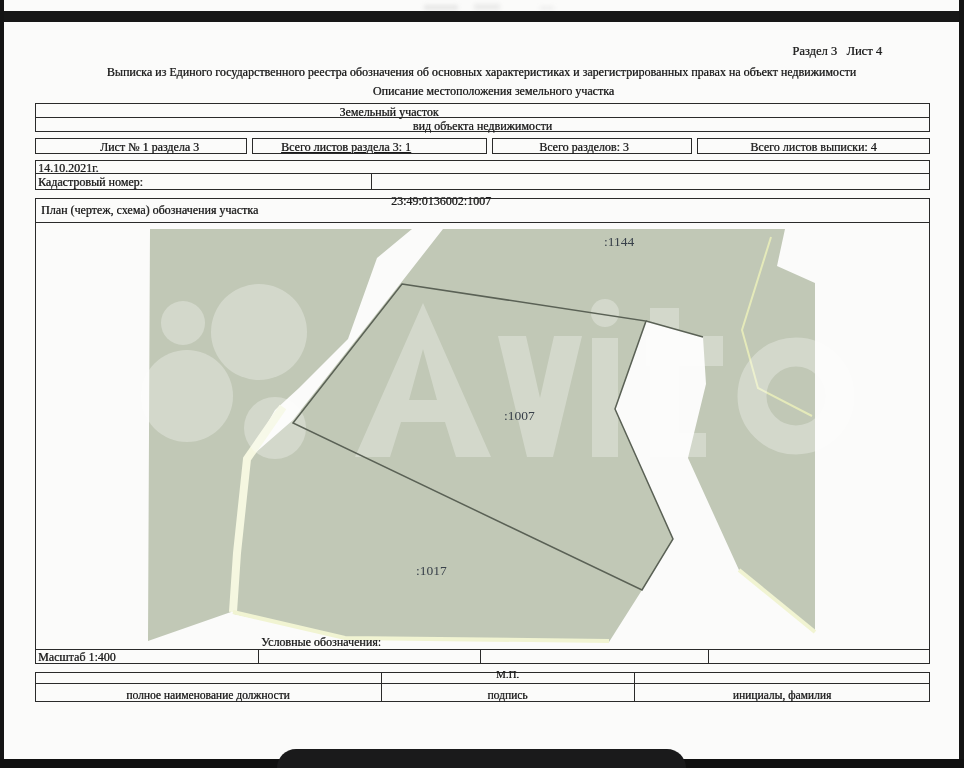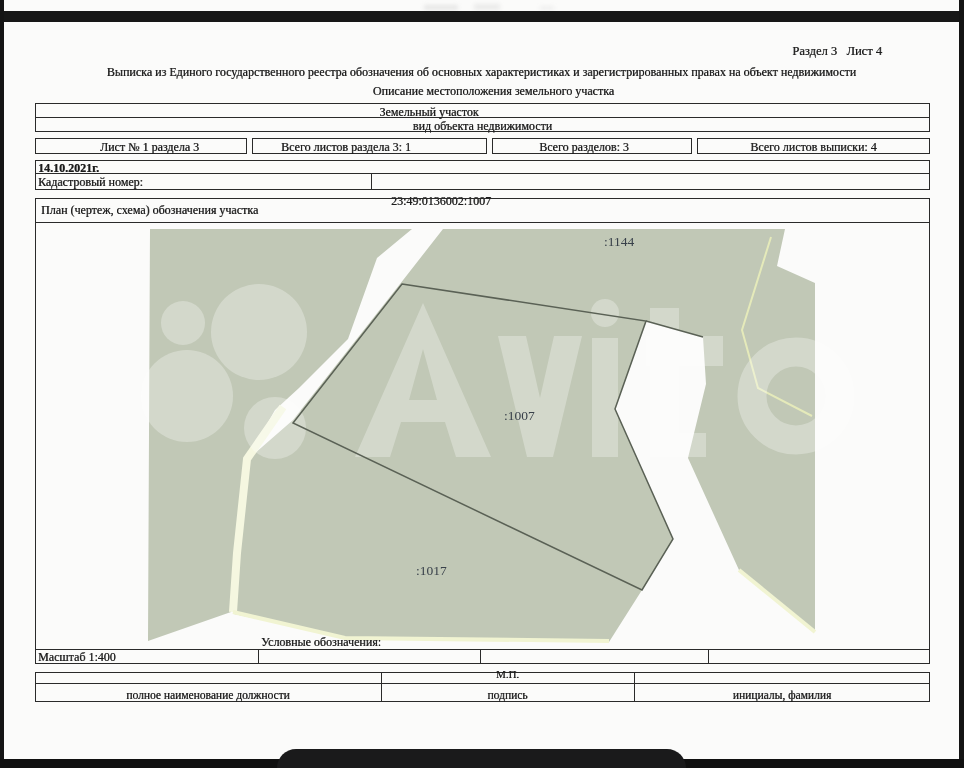--- a/index.html
+++ b/index.html
@@ -20,38 +20,38 @@
 
 <div class="t" style="right:82px;top:45px;font-size:12.5px;">Раздел 3&nbsp;&nbsp;&nbsp;Лист 4</div>
 
 <div class="t c" style="left:4px;top:66px;width:955px;font-size:12px;">Выписка из Единого государственного реестра обозначения об основных характеристиках и зарегистрированных правах на объект недвижимости</div>
 
 <div class="t c" style="left:16px;top:85px;width:955px;font-size:12px;">Описание местоположения земельного участка</div>
 
 <div class="bx" style="left:35px;top:103px;width:895px;height:29px;"></div>
 <div class="abs" style="left:35px;top:117px;width:895px;height:1px;background:#2a2a2a;"></div>
 
-<div class="t c" style="left:35px;top:106px;width:708px;margin-left:40px;">Земельный участок</div>
+<div class="t c" style="left:35px;top:106px;width:708px;">Земельный участок</div>
 
 <div class="t c" style="left:35px;top:120px;width:895px;">вид объекта недвижимости</div>
 
 <div class="bx" style="left:35px;top:138px;width:212px;height:16px;"></div>
 <div class="t c" style="left:35px;top:141px;width:229px;">Лист № 1 раздела 3</div>
 
 <div class="bx" style="left:252px;top:138px;width:235px;height:16px;"></div>
-<div class="t c" style="left:252px;top:141px;width:188px;">Всего листов раздела 3: 1</div>
+<div class="t c" style="left:252px;top:141px;width:188px;text-decoration:underline;">Всего листов раздела 3: 1</div>
 
 <div class="bx" style="left:492px;top:138px;width:200px;height:16px;"></div>
 <div class="t c" style="left:492px;top:141px;width:184px;">Всего разделов: 3</div>
 
 <div class="bx" style="left:697px;top:138px;width:233px;height:16px;"></div>
 <div class="t c" style="left:697px;top:141px;width:233px;">Всего листов выписки: 4</div>
 
 <div class="bx" style="left:35px;top:160px;width:895px;height:14px;"></div>
-<div class="t" style="left:38px;top:162px;font-weight:bold;">14.10.2021г.</div>
+<div class="t" style="left:38px;top:162px;">14.10.2021г.</div>
 
 <div class="bx" style="left:35px;top:173px;width:895px;height:17px;"></div>
 <div class="abs" style="left:371px;top:173px;width:1px;height:17px;background:#2a2a2a;"></div>
 <div class="t" style="left:38px;top:176px;">Кадастровый номер:</div>
 <div class="t" style="left:391px;top:176px;margin-top:19px;">23:49:0136002:1007</div>
 
 <div class="bx" style="left:35px;top:198px;width:895px;height:25px;"></div>
 <div class="t" style="left:41px;top:204px;">План (чертеж, схема) обозначения участка</div>
 
 <div class="bx" style="left:35px;top:222px;width:895px;height:428px;"></div>

